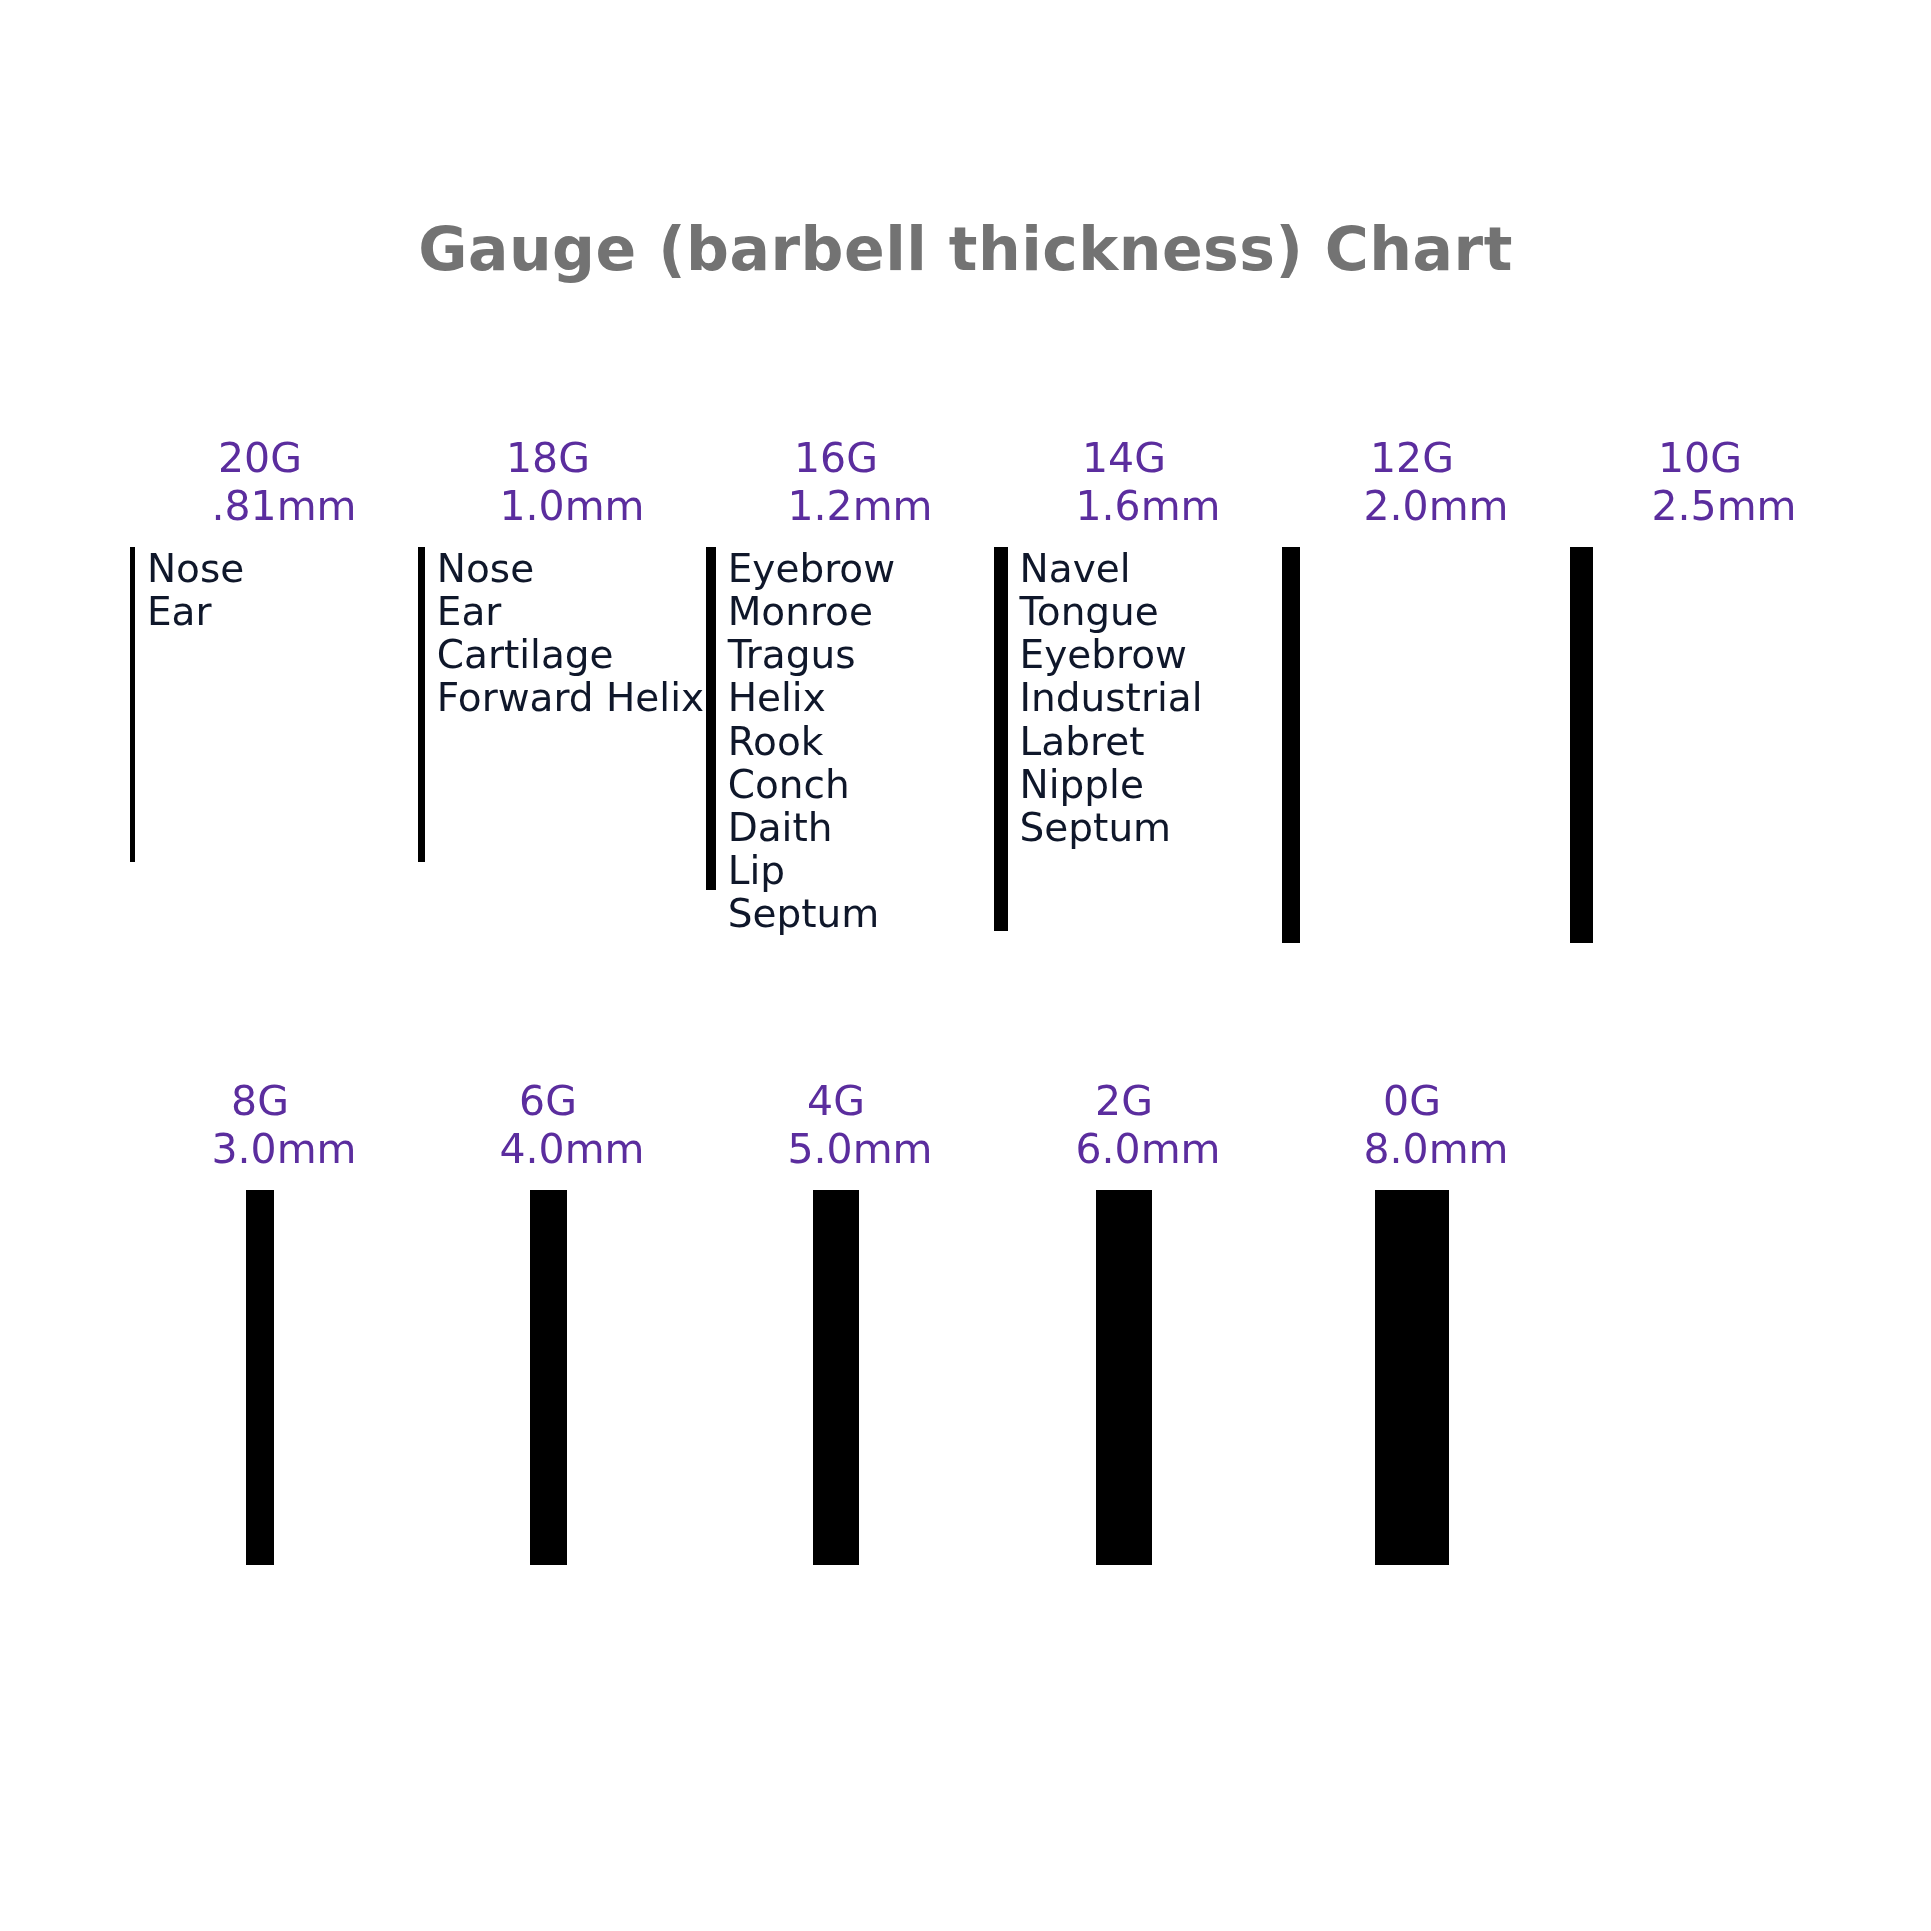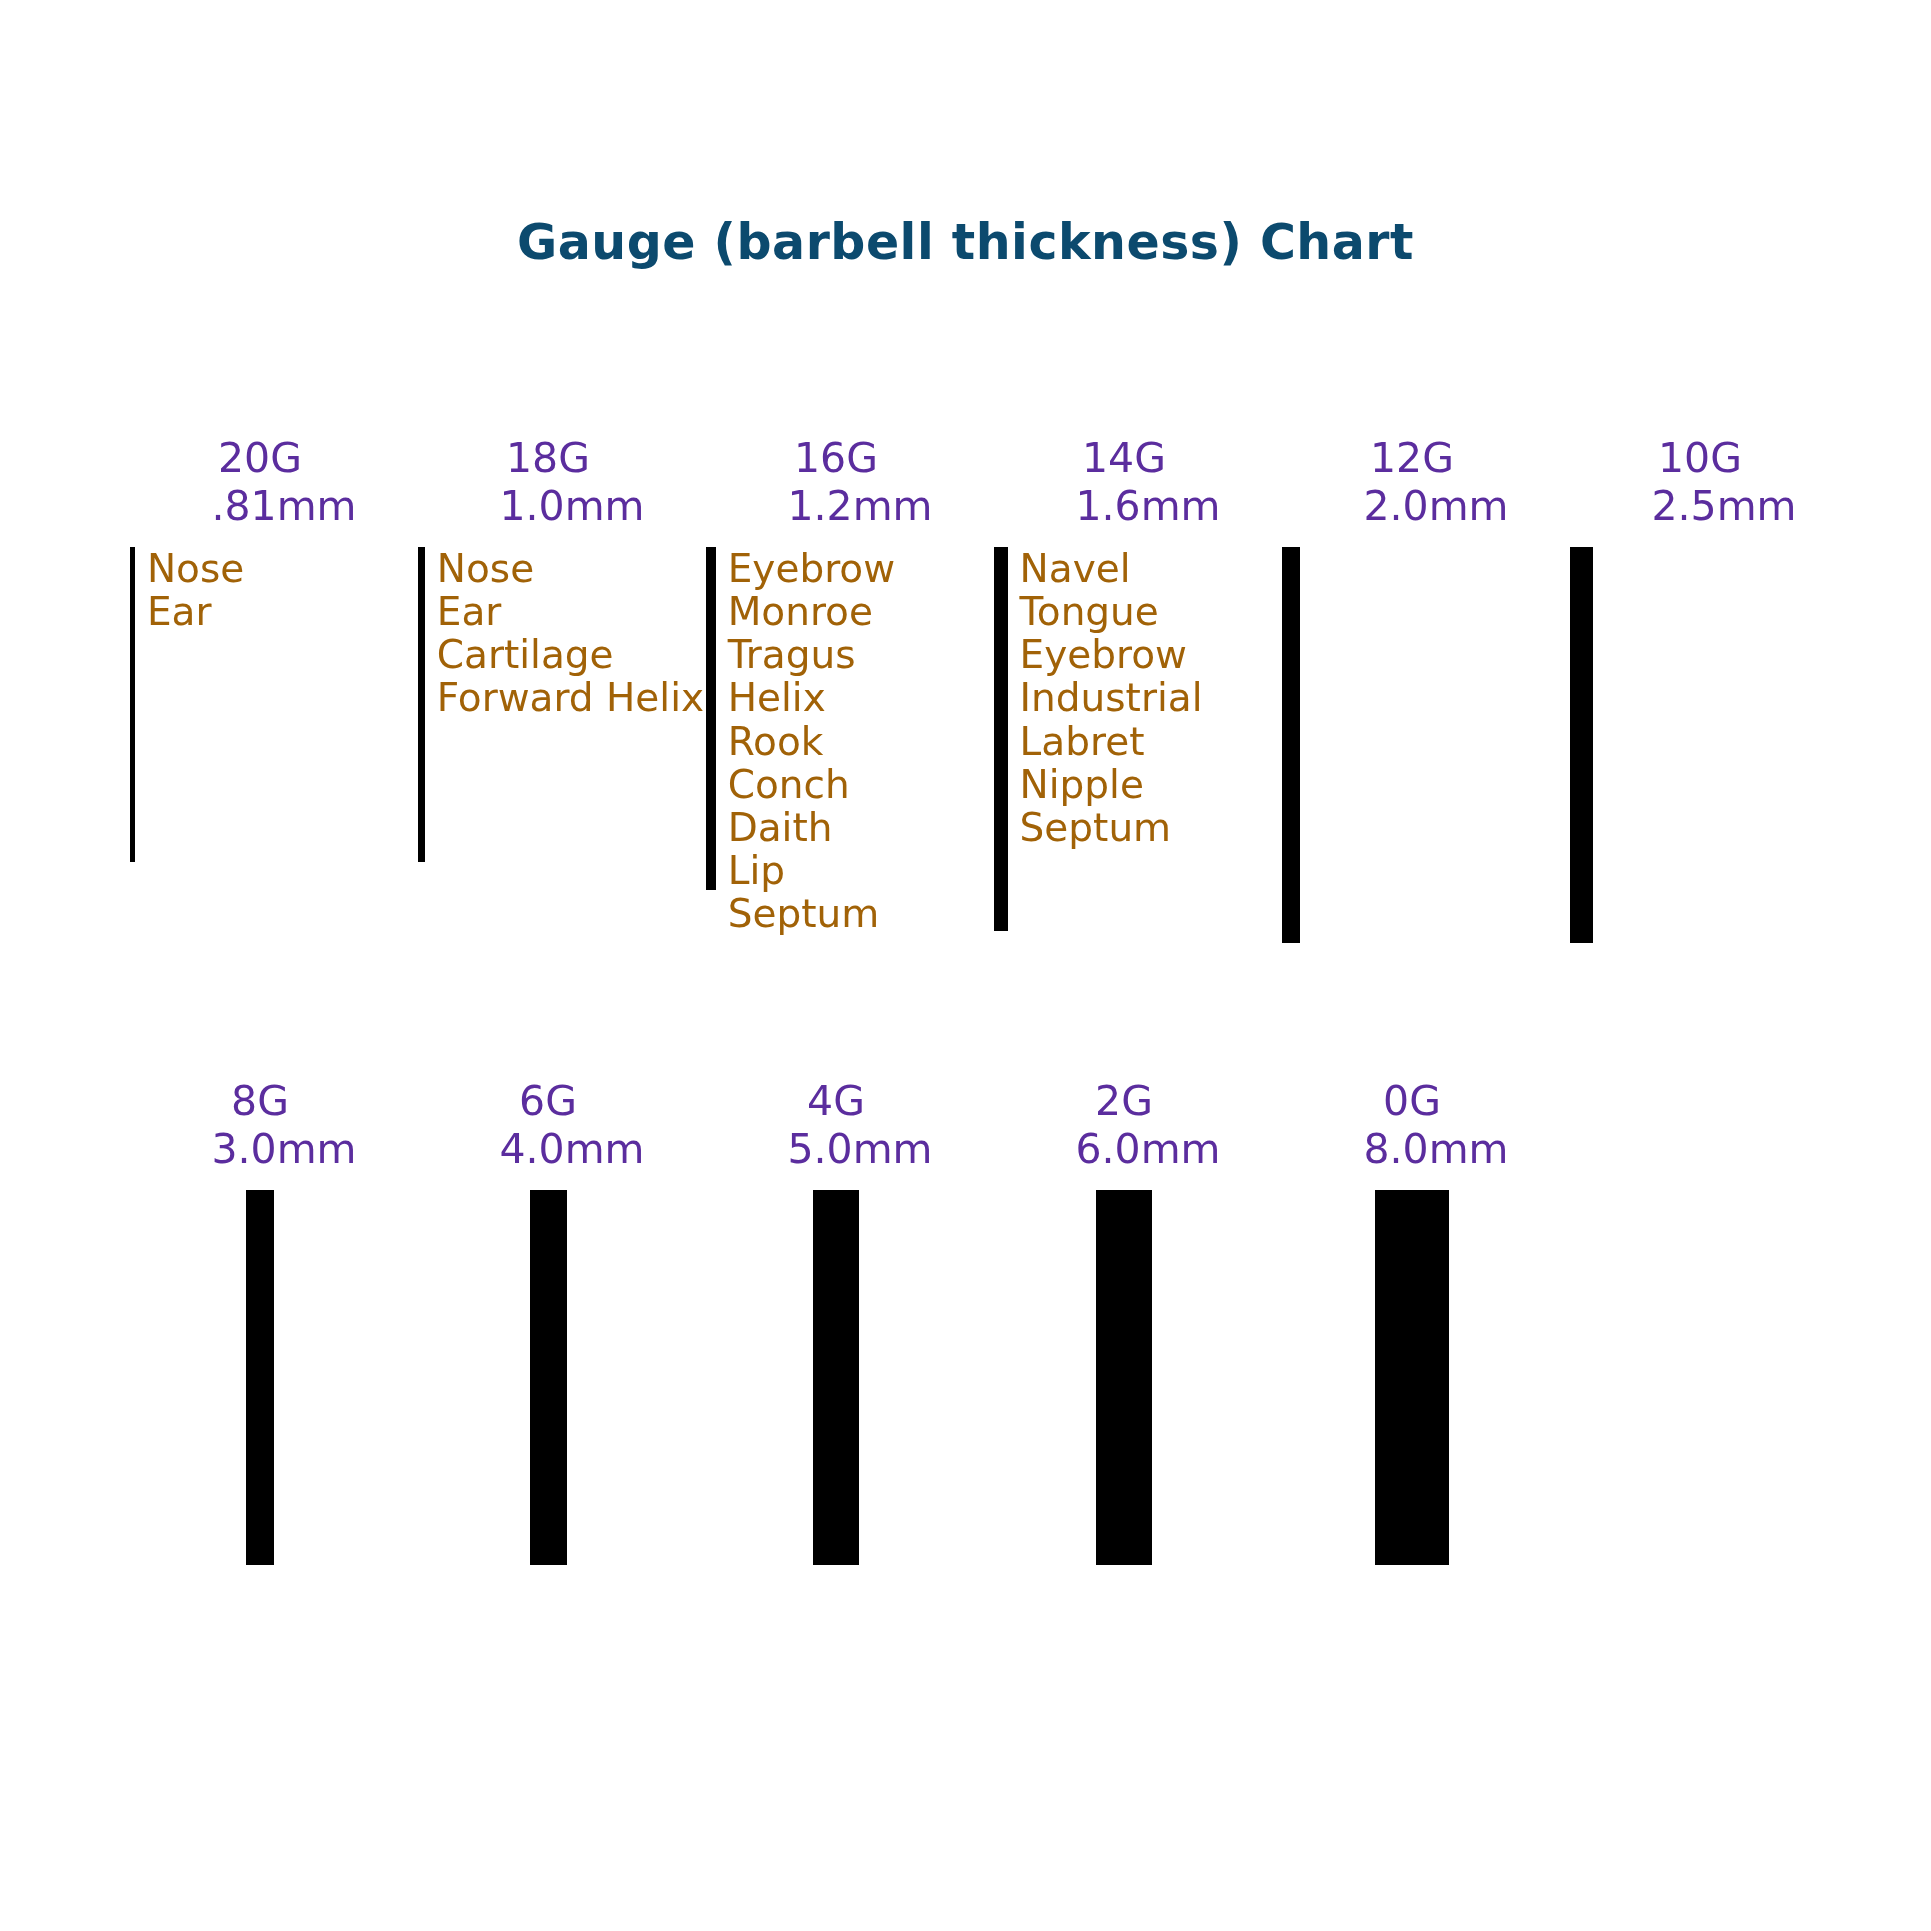--- a/index.html
+++ b/index.html
@@ -13,23 +13,23 @@
     font-family: "DejaVu Sans", sans-serif;
     position: relative;
     overflow: hidden;
   }
   #chart-title {
     position: absolute;
     top: 214px;
     left: 0;
     width: 1931px;
     text-align: center;
-    font-size: 49px;
+    font-size: 60px;
     font-weight: bold;
-    color: #0c4a6e;
+    color: #737373;
     letter-spacing: 0.5px;
   }
   .row {
     position: absolute;
     left: 116px;
     width: 1728px;
     display: flex;
     flex-direction: row;
     align-items: flex-start;
   }
@@ -64,21 +64,21 @@
     display: flex;
     flex-direction: row;
     justify-content: flex-start;
   }
   .bar {
     background: #000000;
     flex: 0 0 auto;
   }
   .site-list {
     font-size: 39px;
-    color: #a16207;
+    color: #0f172a;
     line-height: 1.105;
     text-align: left;
     padding-left: 11.6px;
     white-space: nowrap;
   }
   .site-list div { white-space: nowrap; }
 
   
   #row-top .bar-and-list { padding-left: 27px; }
   #row-bottom .bar-and-list { justify-content: center; padding-left: 0; }

